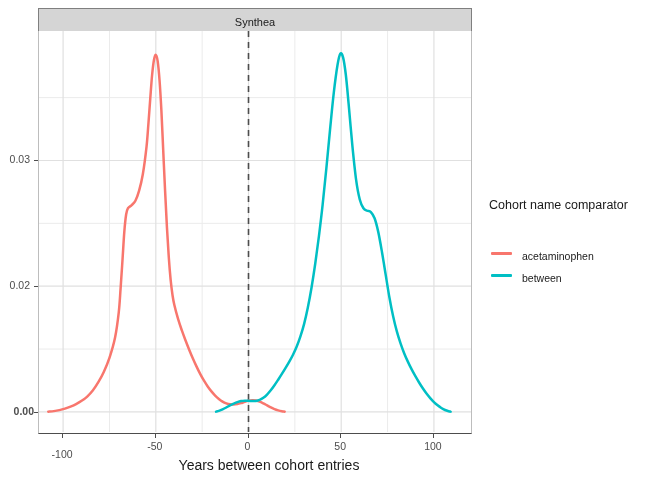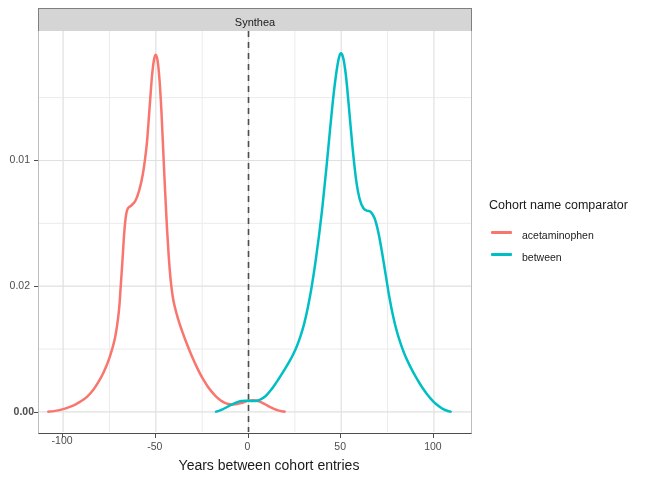--- a/index.html
+++ b/index.html
@@ -100,21 +100,21 @@
   
   #legend {
     position: absolute;
     left: 489px;
     top: 198px;
     width: 180px;
   }
   #legend-title {
     font-size: 12.5px;
     color: #1a1a1a;
-    margin-bottom: 7px;
+    margin-bottom: 28px;
     white-space: nowrap;
   }
   .legend-row {
     display: flex;
     align-items: flex-end;
     height: 22px;
   }
   .legend-key {
     width: 24px;
     height: 17px;
@@ -173,26 +173,26 @@
           <path d="M 177.06 380.64 C 177.53 380.51, 178.76 380.26, 179.85 379.88 C 180.93 379.50, 182.32 378.94, 183.55 378.37 C 184.79 377.81, 186.03 377.16, 187.26 376.49 C 188.50 375.82, 189.73 375.00, 190.97 374.35 C 192.21 373.70, 193.44 373.14, 194.68 372.59 C 195.91 372.05, 197.15 371.50, 198.39 371.08 C 199.62 370.66, 200.86 370.31, 202.09 370.08 C 203.33 369.85, 204.57 369.74, 205.80 369.70 C 207.04 369.66, 208.27 369.76, 209.51 369.83 C 210.75 369.89, 211.98 370.06, 213.22 370.08 C 214.45 370.10, 215.69 370.14, 216.93 369.95 C 218.16 369.76, 219.40 369.47, 220.64 368.95 C 221.87 368.42, 223.11 367.71, 224.34 366.81 C 225.58 365.91, 226.82 364.80, 228.05 363.54 C 229.29 362.28, 230.52 360.82, 231.76 359.27 C 233.00 357.72, 234.23 356.00, 235.47 354.24 C 236.70 352.48, 237.94 350.59, 239.18 348.71 C 240.41 346.82, 241.65 344.89, 242.88 342.92 C 244.12 340.95, 245.36 338.94, 246.59 336.89 C 247.83 334.84, 249.06 332.80, 250.30 330.61 C 251.54 328.41, 252.77 326.21, 254.01 323.69 C 255.24 321.18, 256.48 318.56, 257.72 315.52 C 258.95 312.48, 260.19 309.24, 261.42 305.46 C 262.66 301.69, 263.90 297.71, 265.13 292.89 C 266.37 288.07, 267.61 282.63, 268.84 276.55 C 270.08 270.48, 271.31 263.77, 272.55 256.44 C 273.79 249.11, 275.02 241.14, 276.26 232.55 C 277.49 223.96, 278.73 214.75, 279.97 204.90 C 281.20 195.05, 282.44 184.79, 283.67 173.47 C 284.91 162.16, 286.15 149.59, 287.38 137.02 C 288.62 124.45, 289.85 110.62, 291.09 98.05 C 292.33 85.48, 293.56 72.28, 294.80 61.60 C 296.03 50.91, 297.42 40.44, 298.51 33.94 C 299.59 27.45, 300.36 23.88, 301.29 22.63 C 302.21 21.37, 303.14 22.84, 304.07 26.40 C 305.00 29.96, 305.92 36.25, 306.85 44.00 C 307.78 51.75, 308.55 61.18, 309.63 72.91 C 310.71 84.64, 312.10 101.82, 313.34 114.39 C 314.58 126.96, 315.81 139.32, 317.05 148.33 C 318.28 157.34, 319.52 163.63, 320.76 168.45 C 321.99 173.26, 323.23 175.36, 324.46 177.24 C 325.70 179.13, 326.94 179.13, 328.17 179.76 C 329.41 180.39, 330.64 179.76, 331.88 181.02 C 333.12 182.27, 334.35 183.95, 335.59 187.30 C 336.82 190.65, 338.06 195.47, 339.30 201.13 C 340.53 206.79, 341.77 214.12, 343.00 221.24 C 344.24 228.36, 345.48 236.33, 346.71 243.87 C 347.95 251.41, 349.18 259.58, 350.42 266.50 C 351.66 273.41, 352.89 279.69, 354.13 285.35 C 355.36 291.01, 356.60 295.93, 357.84 300.44 C 359.07 304.94, 360.31 308.71, 361.55 312.38 C 362.78 316.04, 364.02 319.35, 365.25 322.43 C 366.49 325.51, 367.73 328.20, 368.96 330.86 C 370.20 333.52, 371.43 336.01, 372.67 338.40 C 373.91 340.79, 375.14 343.01, 376.38 345.19 C 377.61 347.37, 378.85 349.46, 380.09 351.47 C 381.32 353.48, 382.56 355.41, 383.79 357.25 C 385.03 359.10, 386.27 360.90, 387.50 362.53 C 388.74 364.17, 389.97 365.63, 391.21 367.06 C 392.45 368.48, 393.68 369.87, 394.92 371.08 C 396.15 372.30, 397.39 373.37, 398.63 374.35 C 399.86 375.34, 401.10 376.22, 402.33 376.99 C 403.57 377.77, 404.81 378.46, 406.04 379.00 C 407.28 379.55, 408.82 379.99, 409.75 380.26 C 410.68 380.53, 411.30 380.57, 411.61 380.64" fill="none" stroke="#00BFC4" stroke-width="2.5" stroke-linecap="round" stroke-linejoin="round"></path>
         </g>
     </svg>
   </div>
 
   <div id="yaxis">
       <div class="ylab" style="left: 4px; top: 404.887px; font-weight: bold;">0.00</div>
       <div class="ytickmark" style="top: 411.887px;"></div>
       <div class="ylab" style="left: 0px; top: 279.182px;">0.02</div>
       <div class="ytickmark" style="top: 286.182px;"></div>
-      <div class="ylab" style="left: 0px; top: 153.476px;">0.01</div>
+      <div class="ylab" style="left: 0px; top: 153.476px;">0.03</div>
       <div class="ytickmark" style="top: 160.476px;"></div>
     </div>
 
   <div id="xaxis">
-      <div class="xlab" style="left: 37.103px; top: 434px;">-100</div>
+      <div class="xlab" style="left: 37.103px; top: 448px;">-100</div>
       <div class="xtickmark" style="left: 62.103px;"></div>
       <div class="xlab" style="left: 129.807px; top: 440px;">-50</div>
       <div class="xtickmark" style="left: 154.807px;"></div>
       <div class="xlab" style="left: 222.511px; top: 440px;">0</div>
       <div class="xtickmark" style="left: 247.511px;"></div>
       <div class="xlab" style="left: 315.215px; top: 440px;">50</div>
       <div class="xtickmark" style="left: 340.215px;"></div>
       <div class="xlab" style="left: 407.918px; top: 440px;">100</div>
       <div class="xtickmark" style="left: 432.918px;"></div>
     </div>

